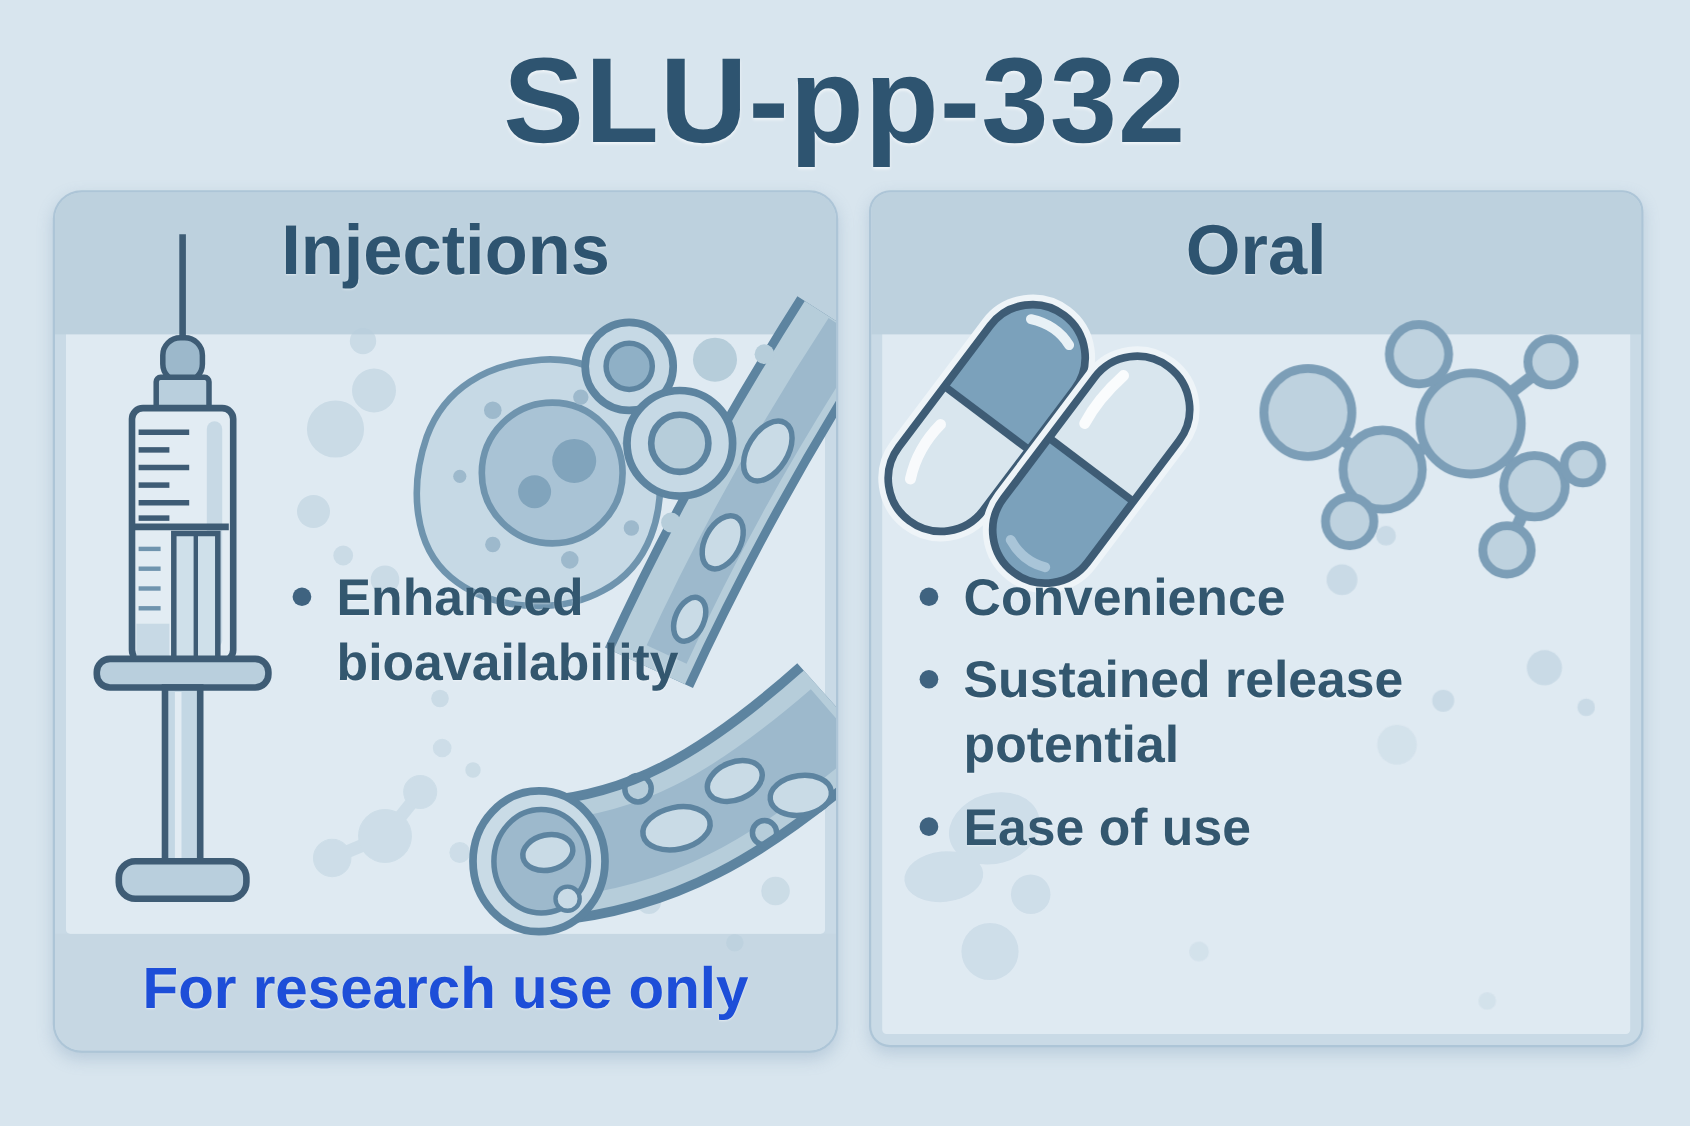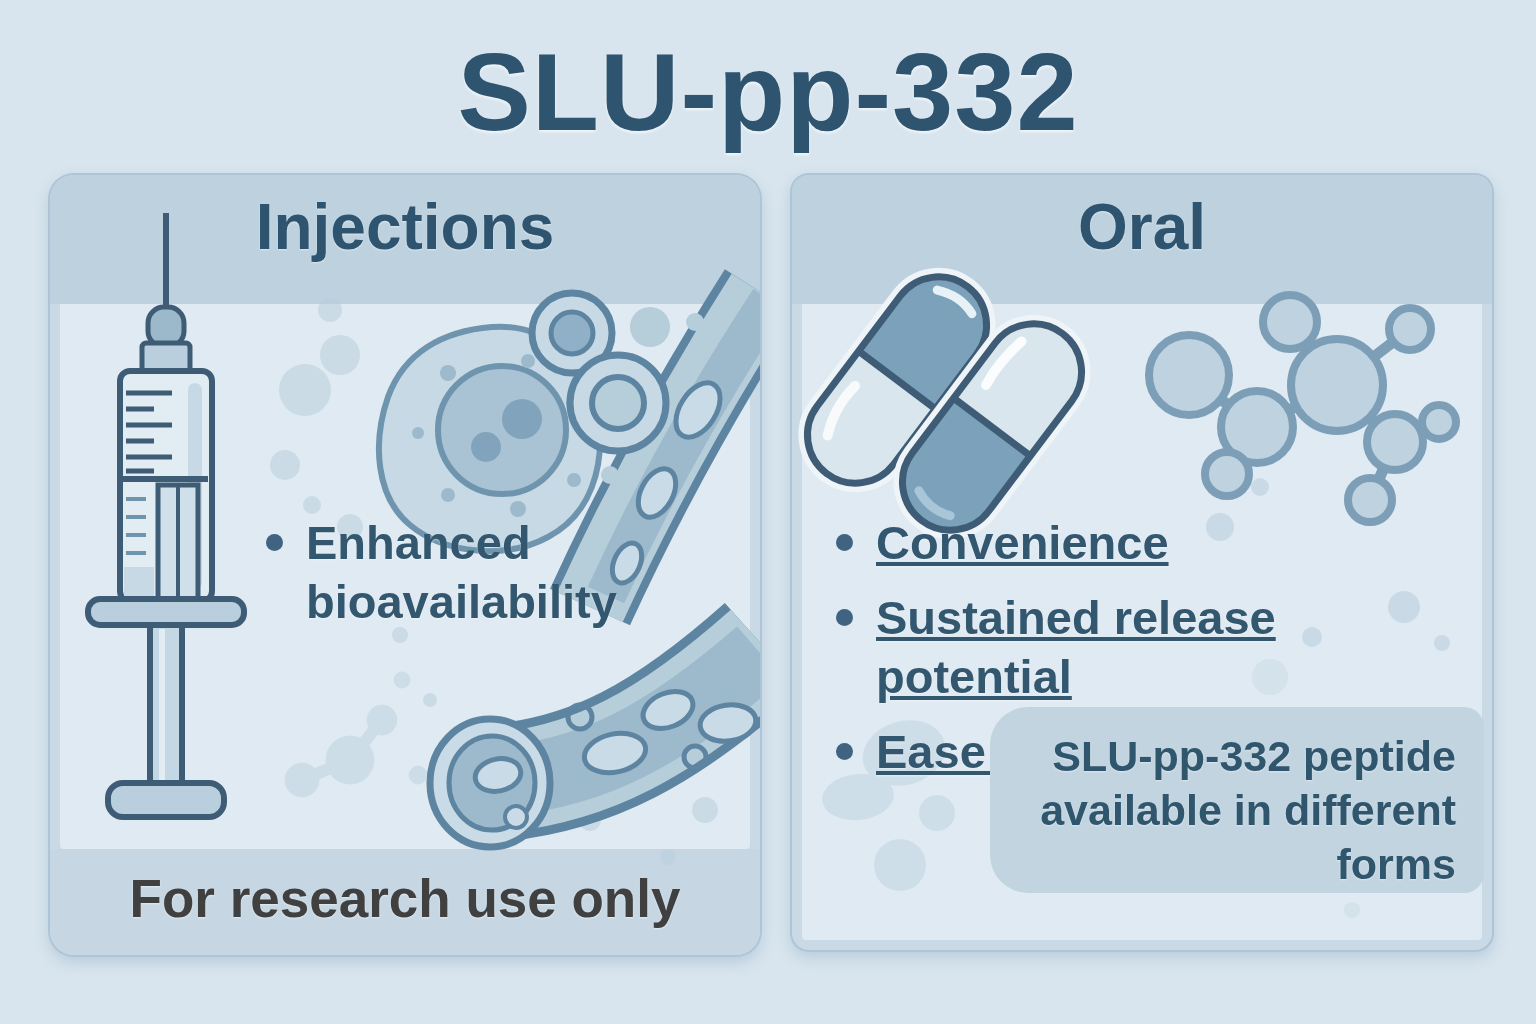--- a/index.html
+++ b/index.html
@@ -30,39 +30,39 @@
   }
   .panel-body{
     position:absolute;left:10px;right:10px;top:105px;
     background:#dfeaf2;border-radius:4px;
   }
   .panel-left .panel-body{bottom:106px;}
   .panel-right .panel-body{bottom:10px;}
   .panel-footer{
     position:absolute;left:0;right:0;bottom:0;height:106px;
     background:#c6d7e3;text-align:center;line-height:100px;
-    font-size:53px;font-weight:bold;color:#404040;
+    font-size:53px;font-weight:bold;color:#1d4ed8;
     text-shadow:0 1px 2px rgba(255,255,255,0.5);
   }
   .illus{position:absolute;left:0;top:0;pointer-events:none;z-index:1;}
   ul.bullets{
     list-style:none;margin:0;padding:0;position:absolute;z-index:2;
   }
   ul.bullets li{
     position:relative;padding-left:46px;font-size:47px;font-weight:bold;
     line-height:59px;color:#33576f;text-shadow:0 1px 2px rgba(255,255,255,0.45);margin-top:16px;
   }
   ul.bullets li::before{
     content:"";position:absolute;left:6px;top:21px;width:17px;height:17px;
     border-radius:50%;background:#3f6380;
   }
   .bullets-left{left:210px;top:322px;width:440px;}
   .bullets-left li{margin-bottom:8px;}
   .bullets-right{left:38px;top:322px;width:645px;}
-  .bullets-right li{margin-bottom:7px;text-decoration:underline;}
+  .bullets-right li{margin-bottom:7px;}
   .note-box{
     position:absolute;right:8px;top:532px;width:494px;height:186px;z-index:2;
     background:#c2d4e0;border-radius:38px 0 0 38px;
     border-top-right-radius:20px;border-bottom-right-radius:20px;
     box-sizing:border-box;padding:22px 28px 0 36px;
     text-align:right;font-size:43px;font-weight:bold;line-height:54px;
     color:#30566e;text-shadow:0 1px 2px rgba(255,255,255,0.45);
   }
 </style>
 </head>
@@ -265,14 +265,13 @@
       </g>
     </g>
   </svg>
 
   <ul class="bullets bullets-right">
     <li>Convenience</li>
     <li>Sustained release potential</li>
     <li>Ease of use</li>
   </ul>
 
-  <div class="note-box">SLU-pp-332 peptide available in different forms</div>
 </div>
 
 </body></html>

